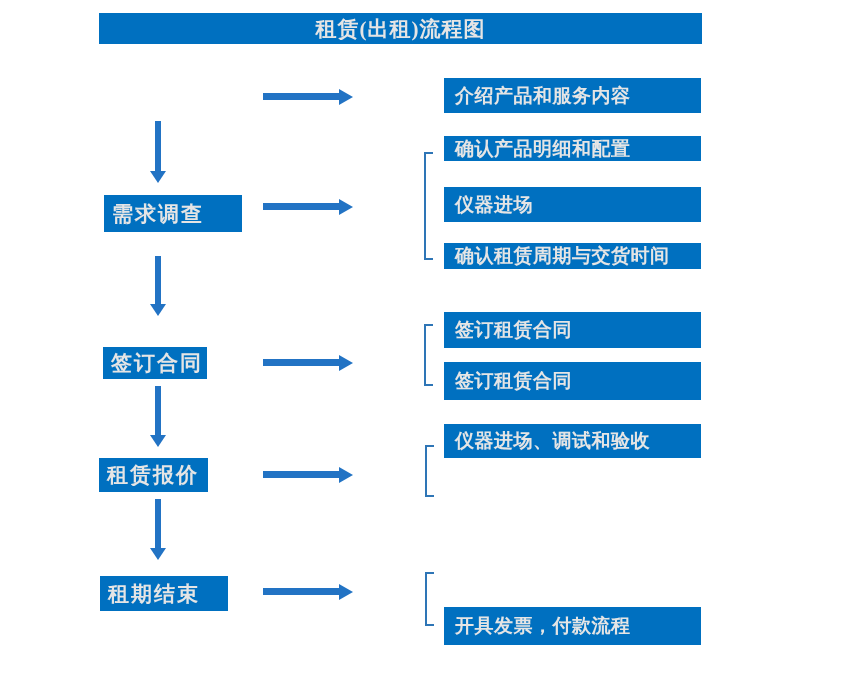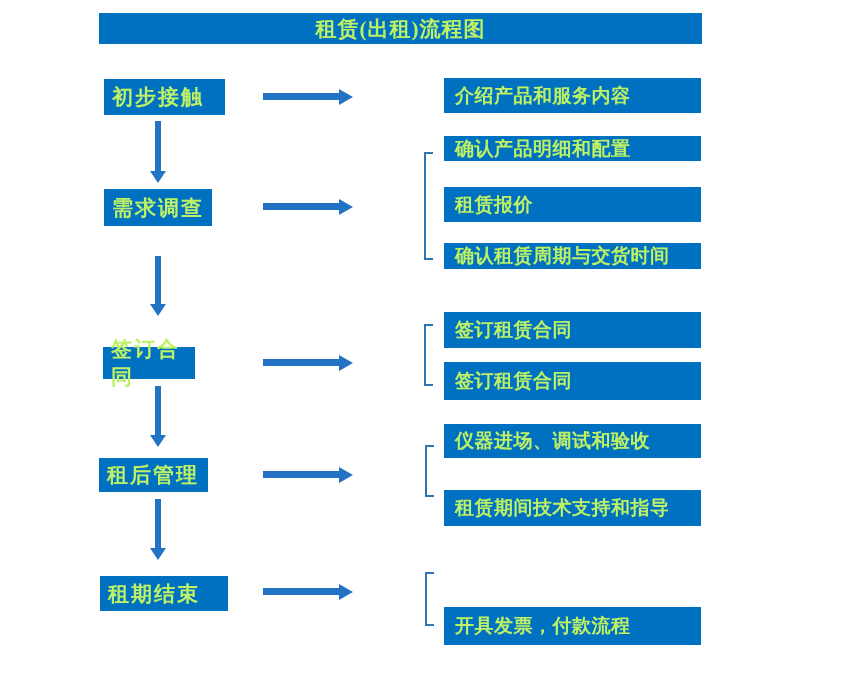--- a/index.html
+++ b/index.html
@@ -1,18 +1,18 @@
 <!DOCTYPE html>
 <html><head>
 <meta charset="utf-8">
 <style>
   html,body{margin:0;padding:0;background:#ffffff;}
   .canvas{
     position:relative;width:844px;height:688px;background:#ffffff;overflow:hidden;
-    font-family:"Liberation Serif","DejaVu Serif",serif;font-weight:bold;color:#bef264;
+    font-family:"Liberation Serif","DejaVu Serif",serif;font-weight:bold;color:#e5e5e5;
   }
   .title-bar{
     position:absolute;left:99px;top:13px;width:603px;height:31px;background:#0070C0;
     display:flex;align-items:center;justify-content:center;font-size:21px;letter-spacing:1px;
   }
   .step-box{
     position:absolute;background:#0070C0;display:flex;align-items:center;
     font-size:21px;letter-spacing:2px;padding-left:8px;box-sizing:border-box;
   }
   .detail-box{
@@ -36,69 +36,67 @@
     border:2px solid #2E75B6;border-right:none;background:transparent;
   }
 </style>
 </head>
 <body>
 
 <div class="canvas">
 
   <div class="title-bar">租赁(出租)流程图</div>
 
-  <div class="step-box" style="left:104px;top:79px;width:121px;height:36px">初步接触</div>
   <div class="h-arrow" style="left:263px;top:89px">
     <span class="h-bar"></span>
     <span class="h-head"></span>
   </div>
   <div class="detail-box" style="top:78px;height:35px">介绍产品和服务内容</div>
 
   <div class="v-arrow" style="left:150px;top:121px;height:62px">
     <span class="v-bar"></span>
     <span class="v-head"></span>
   </div>
 
-  <div class="step-box" style="left:104px;top:189px;width:108px;height:37px">需求调查</div>
+  <div class="step-box" style="left:104px;top:195px;width:138px;height:37px">需求调查</div>
   <div class="h-arrow" style="left:263px;top:199px">
     <span class="h-bar"></span>
     <span class="h-head"></span>
   </div>
   <div class="bracket" style="left:424px;top:152px;height:108px"></div>
   <div class="detail-box" style="top:136px;height:25px">确认产品明细和配置</div>
-  <div class="detail-box" style="top:187px;height:35px">租赁报价</div>
+  <div class="detail-box" style="top:187px;height:35px">仪器进场</div>
   <div class="detail-box" style="top:243px;height:26px">确认租赁周期与交货时间</div>
 
   <div class="v-arrow" style="left:150px;top:256px;height:60px">
     <span class="v-bar"></span>
     <span class="v-head"></span>
   </div>
 
-  <div class="step-box" style="left:103px;top:347px;width:92px;height:32px">签订合同</div>
+  <div class="step-box" style="left:103px;top:347px;width:104px;height:32px">签订合同</div>
   <div class="h-arrow" style="left:263px;top:355px">
     <span class="h-bar"></span>
     <span class="h-head"></span>
   </div>
   <div class="bracket" style="left:424px;top:324px;height:62px"></div>
   <div class="detail-box" style="top:312px;height:36px">签订租赁合同</div>
   <div class="detail-box" style="top:362px;height:38px">签订租赁合同</div>
 
   <div class="v-arrow" style="left:150px;top:386px;height:61px">
     <span class="v-bar"></span>
     <span class="v-head"></span>
   </div>
 
-  <div class="step-box" style="left:99px;top:458px;width:109px;height:34px">租后管理</div>
+  <div class="step-box" style="left:99px;top:458px;width:109px;height:34px">租赁报价</div>
   <div class="h-arrow" style="left:263px;top:467px">
     <span class="h-bar"></span>
     <span class="h-head"></span>
   </div>
   <div class="bracket" style="left:425px;top:445px;height:52px"></div>
   <div class="detail-box" style="top:424px;height:34px">仪器进场、调试和验收</div>
-  <div class="detail-box" style="top:490px;height:36px">租赁期间技术支持和指导</div>
 
   <div class="v-arrow" style="left:150px;top:499px;height:61px">
     <span class="v-bar"></span>
     <span class="v-head"></span>
   </div>
 
   <div class="step-box" style="left:100px;top:576px;width:128px;height:35px">租期结束</div>
   <div class="h-arrow" style="left:263px;top:584px">
     <span class="h-bar"></span>
     <span class="h-head"></span>

